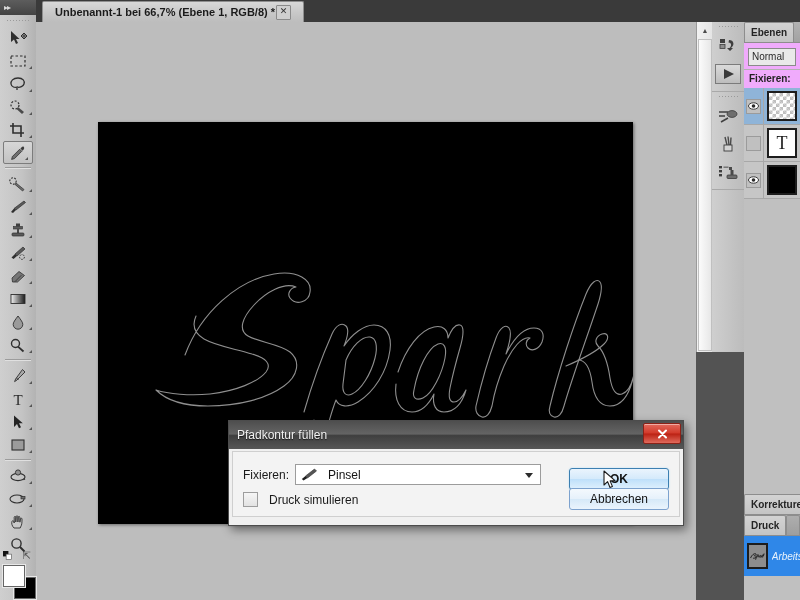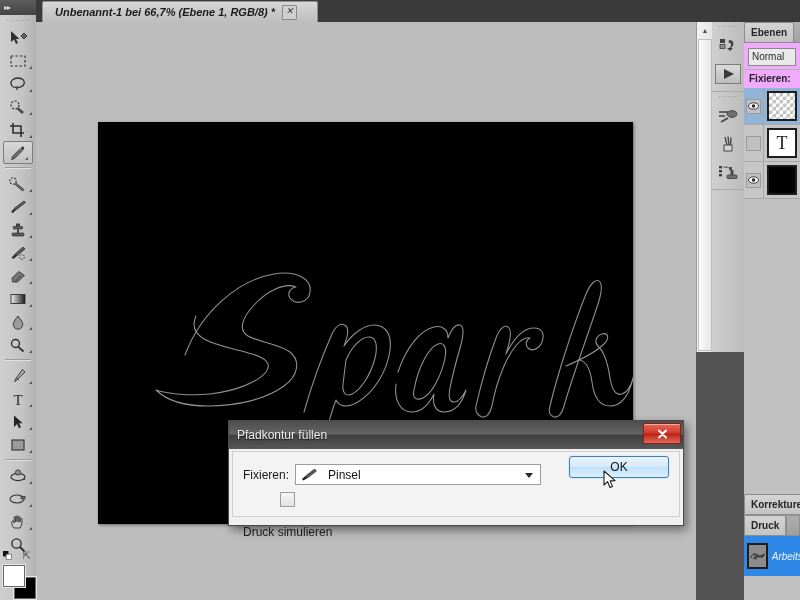--- a/index.html
+++ b/index.html
@@ -24,30 +24,29 @@
     position: absolute;
     left: 36px; top: 0;
     width: 764px; height: 22px;
     background: #3a3a3a;
     border-bottom: 1px solid #2b2b2b;
   }
   .doc-tab {
     position: absolute;
     left: 6px; top: 1px;
     height: 21px;
-    padding: 0 20px 0 12px;
+    padding: 0 12px 0 12px;
     background: linear-gradient(to bottom,#d8d8d8 0%, #c8c8c8 55%, #bdbdbd 100%);
     border: 1px solid #8f8f8f;
     border-bottom: none;
     border-radius: 2px 2px 0 0;
     display: flex;
     align-items: center;
-    gap: 7px;
+    gap: 1px;
     box-sizing: border-box;
-    font-style: italic;
   }
   .doc-tab-title {
     font-size: 11px;
     font-weight: bold;
     color: #1b1b1b;
     white-space: nowrap;
   }
   .tab-close {
     width: 13px; height: 13px;
     border: 1px solid #8a8a8a;
@@ -401,41 +400,42 @@
     position: absolute;
     right: 7px; top: 8px;
     width: 0; height: 0;
     border-left: 4px solid transparent;
     border-right: 4px solid transparent;
     border-top: 5px solid #2b2b2b;
   }
   .dlg-row2 {
     position: absolute;
     left: 10px; top: 40px;
-    display: flex; align-items: center; gap: 18px; flex-direction: column;
+    display: flex; align-items: center; gap: 11px;
   }
   .cb {
     width: 13px; height: 13px;
     border: 1px solid #9d9d9d;
     background: linear-gradient(to bottom,#f6f6f6,#e2e2e2);
   }
   .dlg-btn {
     position: absolute;
     width: 100px; height: 22px;
     border-radius: 3px;
     font-size: 12px;
     color: #131313;
     display: flex; align-items: center; justify-content: center;
     box-sizing: border-box;
   }
   .dlg-btn.ok {
-    right: 10px; top: 4px;
+    right: 10px; top: 16px;
     background: linear-gradient(to bottom,#eaf4fd 0%, #d5eafb 48%, #bfe0fa 52%, #dff0fd 100%);
     border: 1px solid #3c7fb1;
     box-shadow: 0 0 2px #b3dcf7;
+    font-weight: bold;
   }
   .dlg-btn.cancel {
     right: 10px; top: 36px;
     background: linear-gradient(to bottom,#f4f9fd 0%, #e6f1fb 48%, #d6e9f8 52%, #eaf4fd 100%);
     border: 1px solid #7da2ce;
   }
   .cursor {
     position: absolute;
     left: 603px; top: 470px;
     width: 14px; height: 20px;
@@ -846,20 +846,23 @@
           <span class="caret"></span>
         </div>
       </div>
       <div class="dlg-row2">
         <span class="cb"></span>
         <span class="dlg-label">Druck simulieren</span>
       </div>
       <div class="dlg-btn ok">
         <span>OK</span>
       </div>
+      <div class="dlg-btn cancel">
+        <span>Abbrechen</span>
+      </div>
     </div>
   </div>
 
   <svg class="cursor" viewBox="0 0 14 20">
     <path d="M1 1 L1 15 L4.6 11.6 L7 17.5 L9.4 16.4 L7.1 10.9 L12 10.6 Z" fill="#ffffff" stroke="#1a1a1a" stroke-width="1.1" stroke-linejoin="round"></path>
   </svg>
 
 </div>
 
 </body></html>

